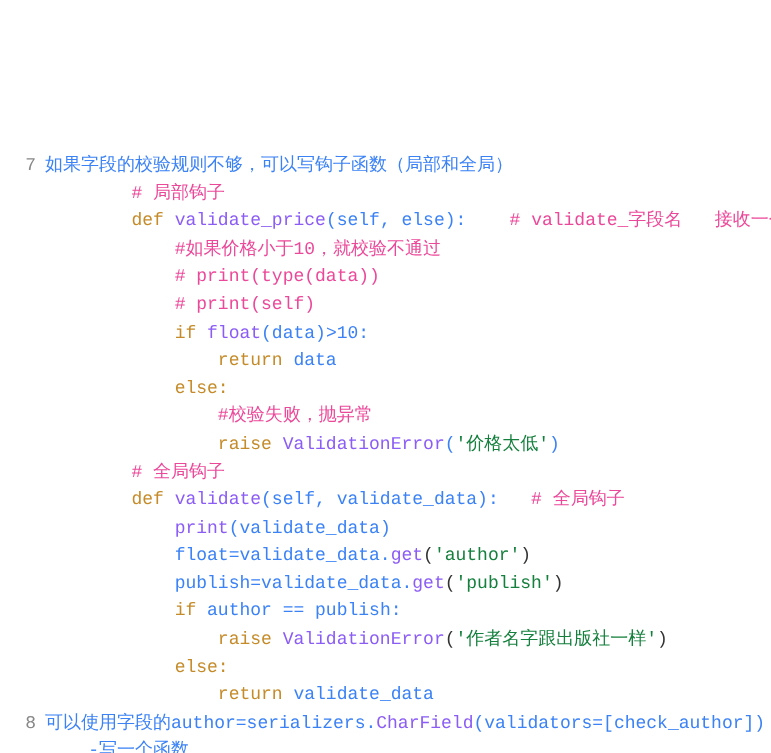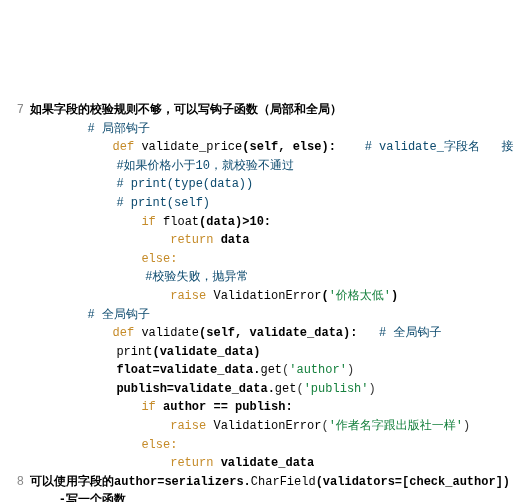--- a/index.html
+++ b/index.html
@@ -7,24 +7,24 @@
     padding: 8px 10px;
     font-family: Consolas, "Courier New", monospace;
     font-size: 12px;
     line-height: 1.55;
     background: #fff;
     color: #333;
     white-space: pre;
     position: relative;
   }
   .ln   { display: inline-block; width: 14px; text-align: right; color: #888; margin-right: 6px; }
-  .cm   { color: #0c4a6e; }   
-  .kw   { color: #c58b29; margin-left: 25px; }   
-  .fn   { color: #000000; }   
-  .id   { color: #000000; font-weight: bold; }      
+  .cm   { color: #ec4899; }   
+  .kw   { color: #c58b29; }   
+  .fn   { color: #8b5cf6; }   
+  .id   { color: #3b82f6; }      
   .str  { color: #15803d; }
 </style>
 </head>
 <body>
 
 
 
 <div>
 <span class="ln">7</span><span class="id">如果字段的校验规则不够，可以写钩子函数（局部和全局）</span>
 <span class="ln"> </span>        <span class="cm"># 局部钩子</span>

